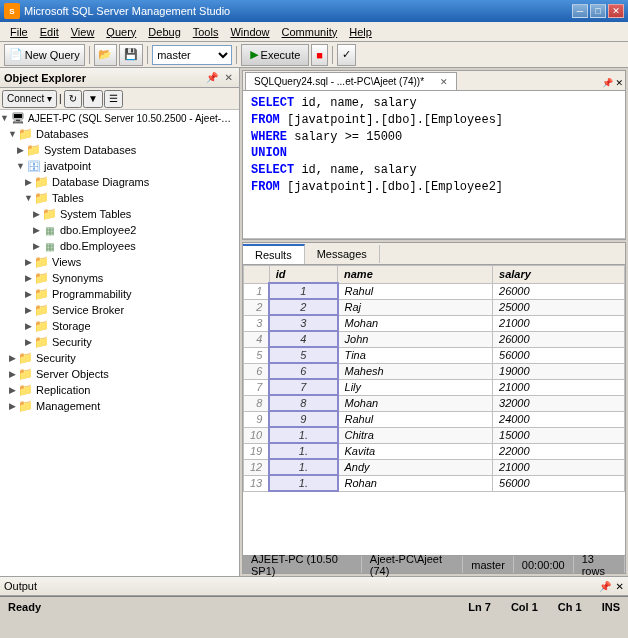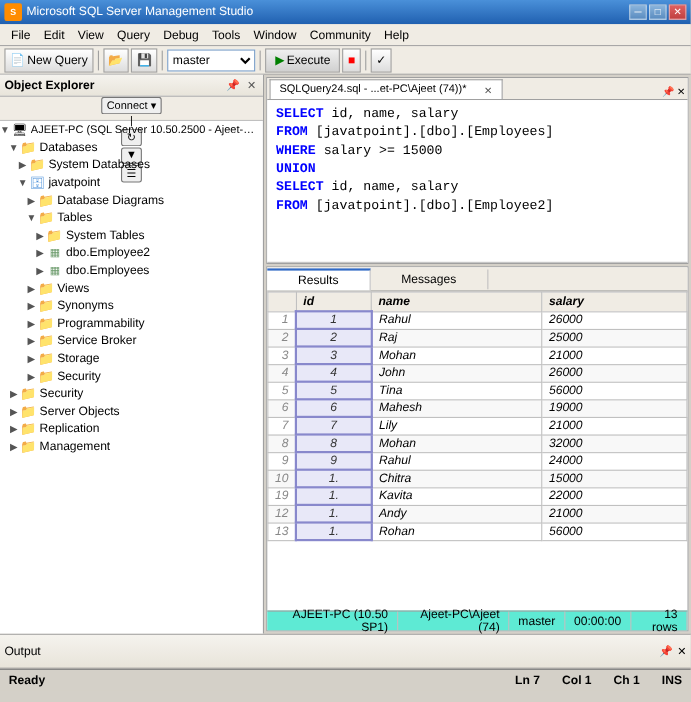--- a/index.html
+++ b/index.html
@@ -8,40 +8,40 @@
     
     .title-bar { background: linear-gradient(to bottom, #4a90d9, #2060b0); height: 22px; display: flex; align-items: center; justify-content: space-between; padding: 0 4px; }
     .title-bar-left { display: flex; align-items: center; gap: 4px; }
     .title-bar-icon { width: 16px; height: 16px; background: #ff8c00; border-radius: 2px; display: flex; align-items: center; justify-content: center; font-size: 8px; color: white; font-weight: bold; }
     .title-bar-text { color: white; font-size: 11px; font-weight: normal; }
     .title-bar-controls { display: flex; gap: 2px; }
     .title-btn { width: 16px; height: 14px; border: 1px solid rgba(255,255,255,0.5); background: linear-gradient(to bottom, #8ab4dc, #5a8cc0); cursor: pointer; display: flex; align-items: center; justify-content: center; font-size: 9px; color: white; }
     .title-btn.close { background: linear-gradient(to bottom, #e06060, #c04040); }
 
     
-    .menu-bar { background: #f0ece4; height: 20px; display: flex; align-items: center; padding: 0 4px; border-bottom: 1px solid #a0a0a0; }
+    .menu-bar { background: #f0ece4; height: 20px; display: flex; align-items: center; padding: 0 4px; border-bottom: 1px solid #a0a0a0; text-decoration: underline; }
     .menu-item { padding: 2px 6px; font-size: 11px; color: #000; cursor: pointer; }
 
     
     .toolbar { background: #f0ece4; height: 26px; display: flex; align-items: center; padding: 0 4px; gap: 2px; border-bottom: 1px solid #a0a0a0; }
     .toolbar-btn { height: 22px; padding: 0 4px; background: linear-gradient(to bottom, #ffffff, #ddd); border: 1px solid #a0a0a0; cursor: pointer; display: flex; align-items: center; font-size: 11px; gap: 2px; }
     .toolbar-separator { width: 1px; height: 18px; background: #a0a0a0; margin: 0 2px; }
     .db-select { height: 20px; width: 80px; font-size: 11px; border: 1px solid #7a9fc9; background: white; }
     .execute-btn { background: linear-gradient(to bottom, #f0f0f0, #d0d0d0); border: 1px solid #a0a0a0; height: 22px; padding: 0 8px; cursor: pointer; font-size: 11px; display: flex; align-items: center; gap: 2px; }
 
     
     .main-area { display: flex; height: calc(638px - 22px - 20px - 26px - 22px - 20px - 20px); }
 
     
     .object-explorer { width: 240px; background: white; border-right: 1px solid #a0a0a0; display: flex; flex-direction: column; height: 100%; }
     .panel-header { background: linear-gradient(to bottom, #f5f3ee, #e8e4da); height: 20px; display: flex; align-items: center; justify-content: space-between; padding: 0 4px; border-bottom: 1px solid #a0a0a0; }
     .panel-title { font-size: 11px; font-weight: bold; color: #000; }
     .panel-controls { display: flex; gap: 2px; }
     .panel-btn { font-size: 10px; color: #555; cursor: pointer; padding: 0 2px; }
-    .explorer-toolbar { background: #f0ece4; height: 22px; display: flex; align-items: center; padding: 0 2px; gap: 1px; border-bottom: 1px solid #c0c0c0; flex-direction: column; }
+    .explorer-toolbar { background: #f0ece4; height: 22px; display: flex; align-items: center; padding: 0 2px; gap: 1px; border-bottom: 1px solid #c0c0c0; }
     .exp-btn { height: 18px; padding: 0 3px; font-size: 10px; cursor: pointer; }
 
     
     .tree { flex: 1; overflow-y: auto; overflow-x: hidden; font-size: 11px; }
     .tree-item { display: flex; align-items: center; height: 16px; cursor: pointer; padding-right: 2px; white-space: nowrap; }
     .tree-toggle { width: 9px; height: 9px; display: flex; align-items: center; justify-content: center; font-size: 9px; color: #555; margin-right: 1px; flex-shrink: 0; }
     .tree-icon { width: 16px; height: 16px; display: flex; align-items: center; justify-content: center; flex-shrink: 0; margin-right: 2px; }
     .folder-icon { color: #ffd700; font-size: 12px; }
     .db-icon { color: #4a90d9; font-size: 11px; }
     .table-icon { color: #6a9a6a; font-size: 10px; }
@@ -56,36 +56,36 @@
     .tab-ctrl-btn { font-size: 9px; cursor: pointer; }
 
     
     .sql-editor { padding: 4px 8px; font-family: 'Courier New', monospace; font-size: 12px; line-height: 1.4; flex: 1; min-height: 110px; background: white; overflow: auto; border-bottom: 1px solid #c0c0c0; position: relative; }
     .sql-line { display: flex; }
     .kw { color: #0000ff; font-weight: bold; }
 
     
     .results-panel { background: white; margin: 0 2px 2px; border: 1px solid #a0a0a0; flex: 1; display: flex; flex-direction: column; }
     .results-tab-bar { background: #f0ece4; height: 22px; display: flex; align-items: center; border-bottom: 1px solid #a0a0a0; }
-    .results-tab { padding: 3px 28px; font-size: 11px; cursor: pointer; border-right: 1px solid #c0c0c0; }
+    .results-tab { padding: 3px 12px; font-size: 11px; cursor: pointer; border-right: 1px solid #c0c0c0; }
     .results-tab.active { background: white; border-top: 2px solid #316ac5; }
     .results-table { font-size: 11px; width: 100%; border-collapse: collapse; overflow: auto; font-style: italic; }
     .results-table th { background: #f0ece4; border: 1px solid #c0c0c0; padding: 2px 6px; font-weight: bold; text-align: left; }
     .results-table td { border: 1px solid #c0c0c0; padding: 1px 6px; }
     .results-table tr:nth-child(even) td { background: #f8f8f8; }
     .row-num { color: #888; width: 20px; text-align: right; }
     .row-id-cell { background: #e8e8f8 !important; color: #333; text-align: center; border: 2px solid #8888cc !important; }
     .results-scroll { flex: 1; overflow: auto; }
 
     
-    .conn-status { background: #5eead4; height: 18px; display: flex; align-items: center; border-top: 1px solid #a0a0a0; font-size: 11px; text-align: right; }
+    .conn-status { background: #a3a3a3; height: 18px; display: flex; align-items: center; border-top: 1px solid #a0a0a0; font-size: 11px; }
     .conn-status-item { padding: 0 8px; border-right: 1px solid #c0c0c0; height: 100%; display: flex; align-items: center; }
 
     
-    .output-bar { background: linear-gradient(to bottom, #f5f3ee, #e8e4da); height: 32px; display: flex; align-items: center; justify-content: space-between; padding: 0 4px; border-top: 1px solid #a0a0a0; border-bottom: 1px solid #a0a0a0; }
+    .output-bar { background: linear-gradient(to bottom, #f5f3ee, #e8e4da); height: 20px; display: flex; align-items: center; justify-content: space-between; padding: 0 4px; border-top: 1px solid #a0a0a0; border-bottom: 1px solid #a0a0a0; }
 
     
     .status-bar { background: #d4d0c8; height: 20px; display: flex; align-items: center; justify-content: space-between; padding: 0 8px; border-top: 1px solid #808080; font-weight: bold; }
     .status-left { font-size: 11px; }
     .status-right { display: flex; gap: 20px; font-size: 11px; }
 
     
     .tree::-webkit-scrollbar { width: 12px; }
     .tree::-webkit-scrollbar-track { background: #f0f0f0; }
     .tree::-webkit-scrollbar-thumb { background: #c0c0c0; border: 1px solid #a0a0a0; }

